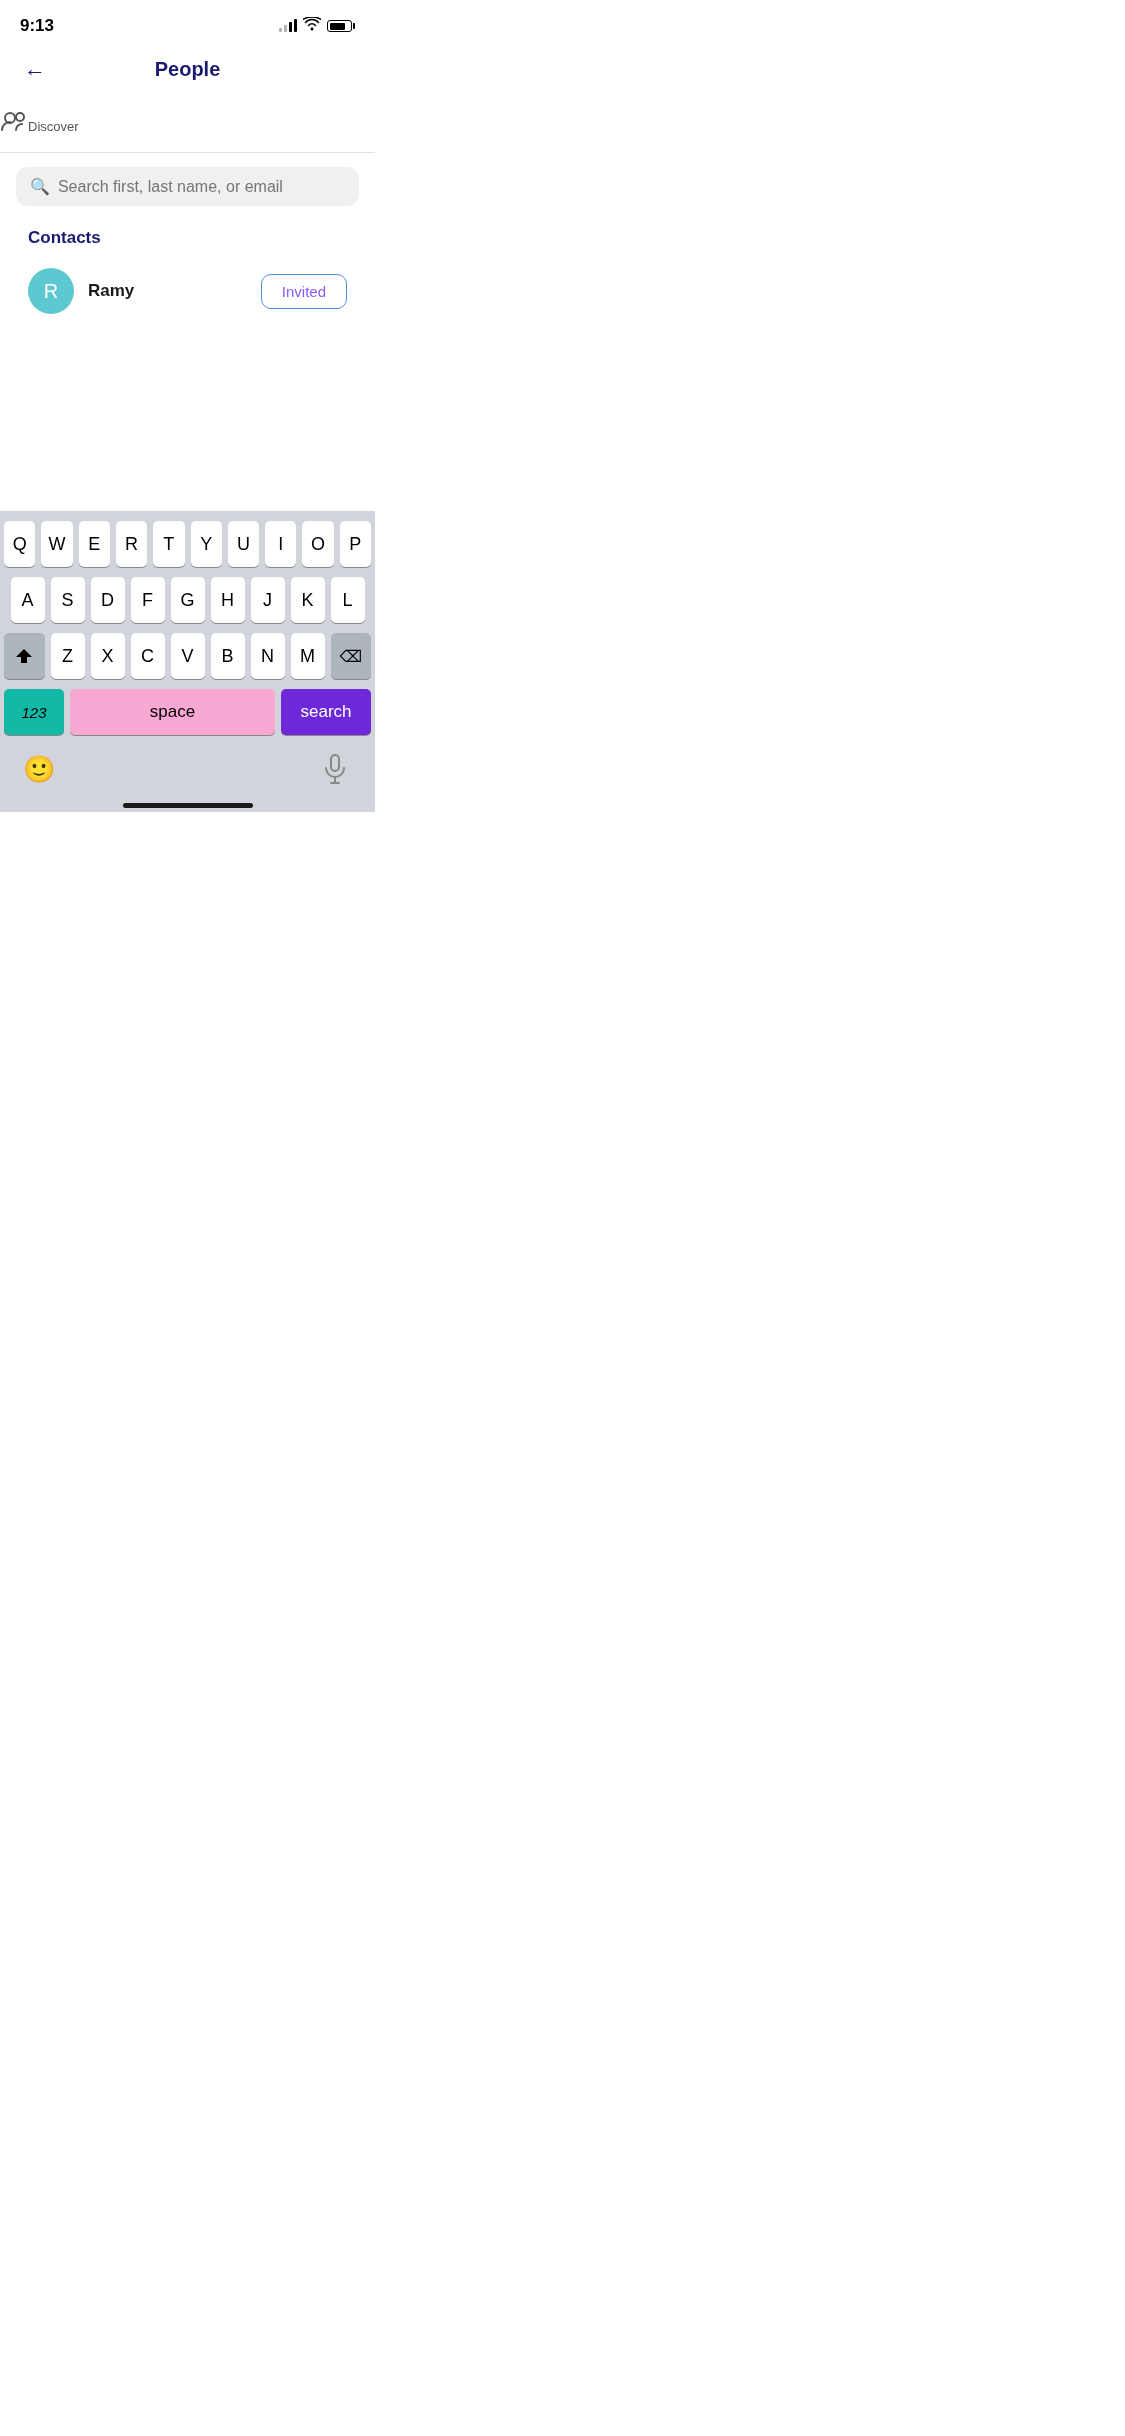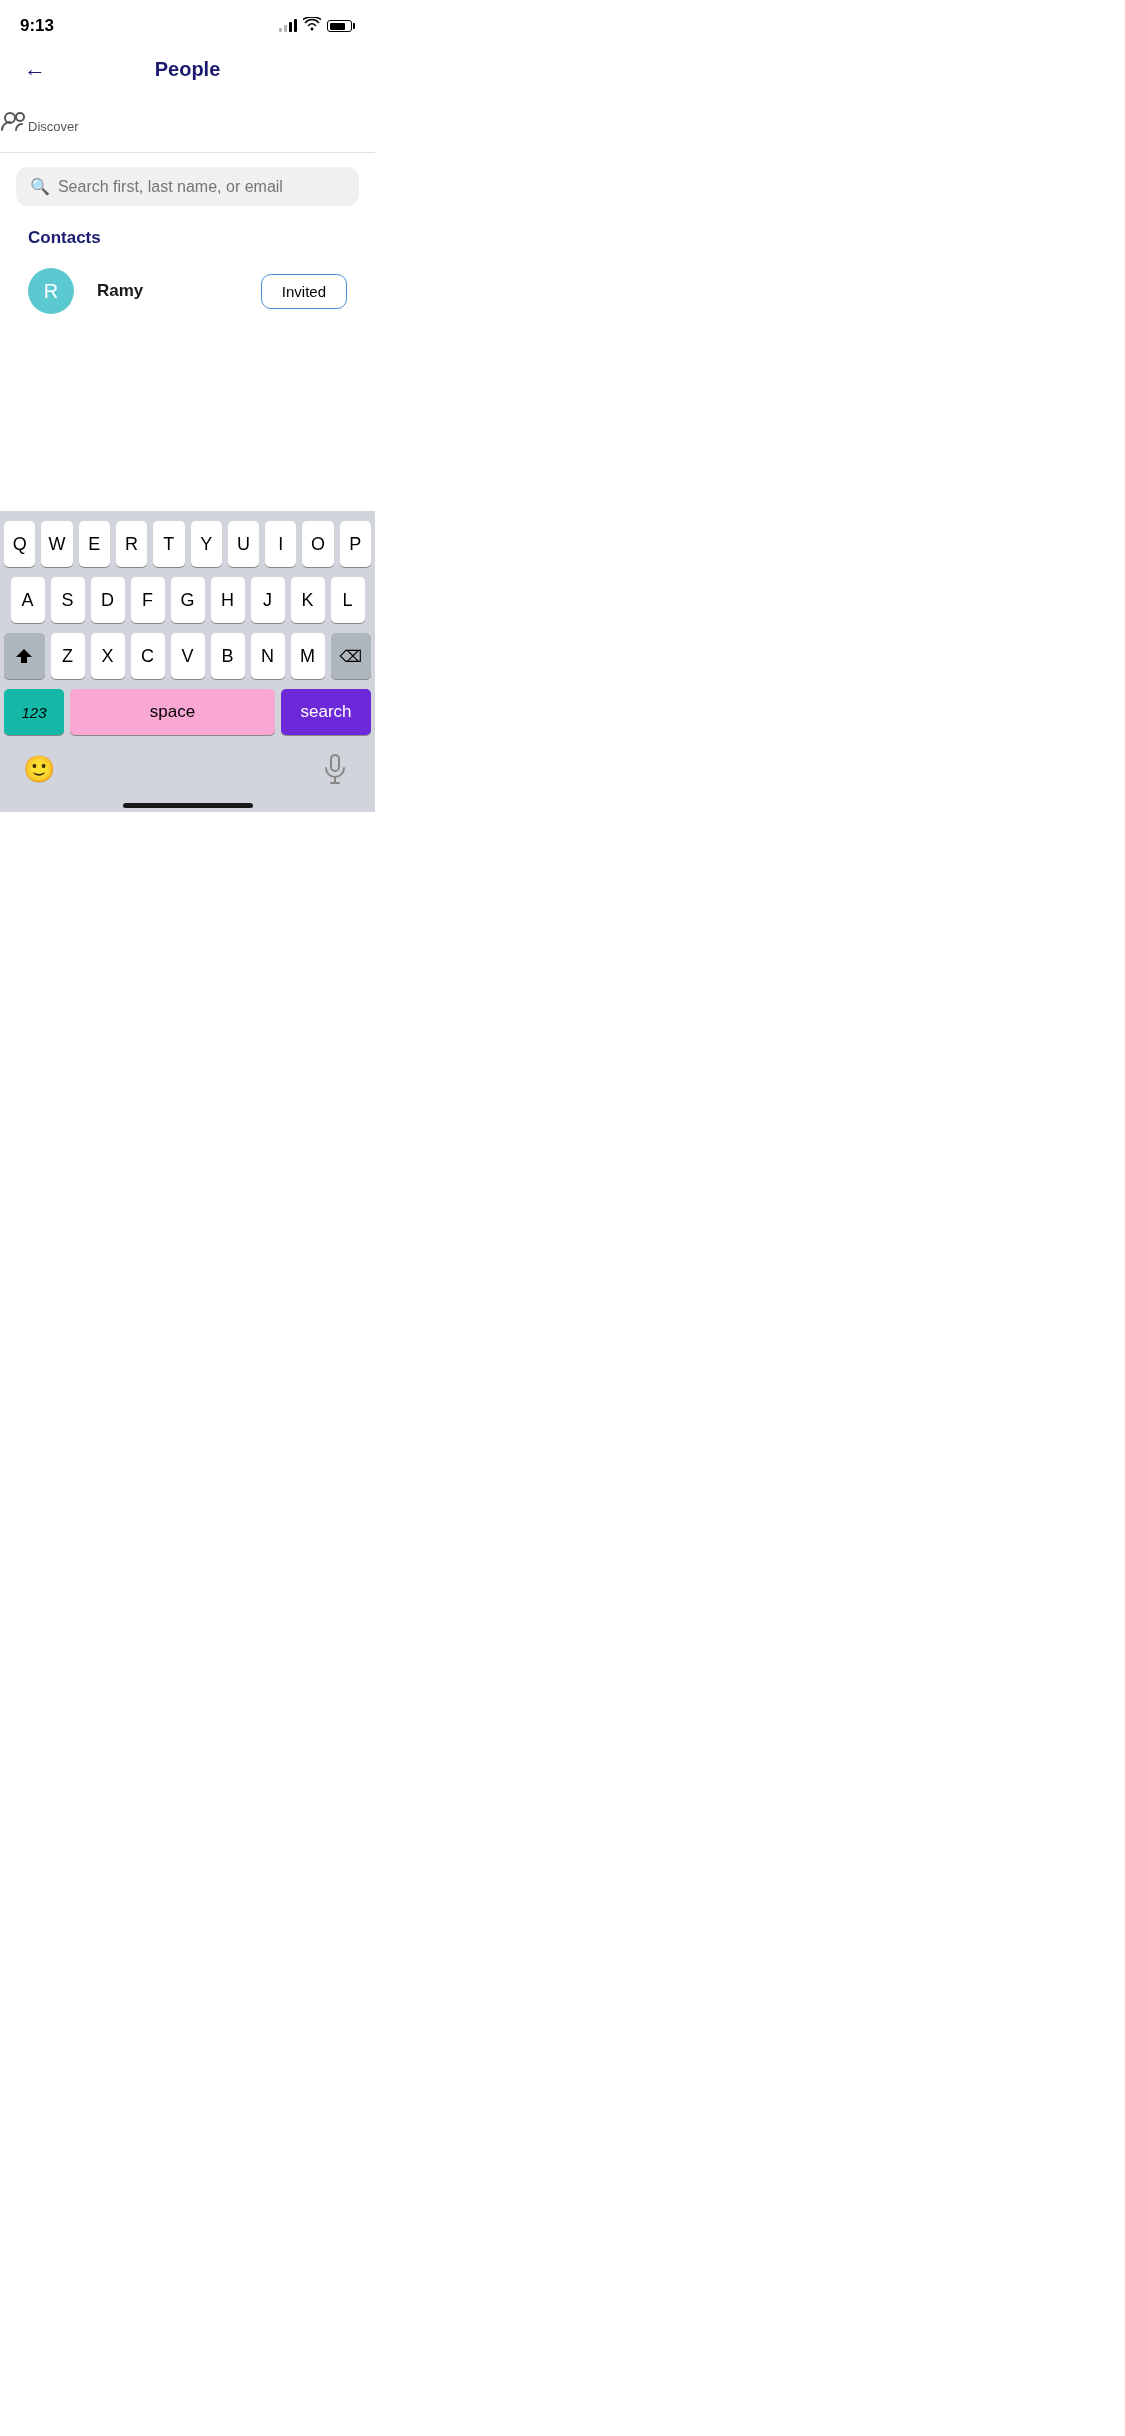--- a/index.html
+++ b/index.html
@@ -207,29 +207,28 @@
       font-weight: 500;
       color: #fff;
       flex-shrink: 0;
     }
 
     .contact-name {
       flex: 1;
       font-size: 17px;
       font-weight: 600;
       color: #1a1a1a;
-      margin-left: 9px;
     }
 
     .invite-btn {
       border: 1.5px solid #4a90d9;
       border-radius: 10px;
       padding: 8px 20px;
       background: #fff;
-      color: #000000;
+      color: #8b5cf6;
       font-size: 15px;
       font-weight: 500;
       cursor: pointer;
     }
 
     
     .keyboard {
       position: absolute;
       bottom: 0;
       left: 0;

